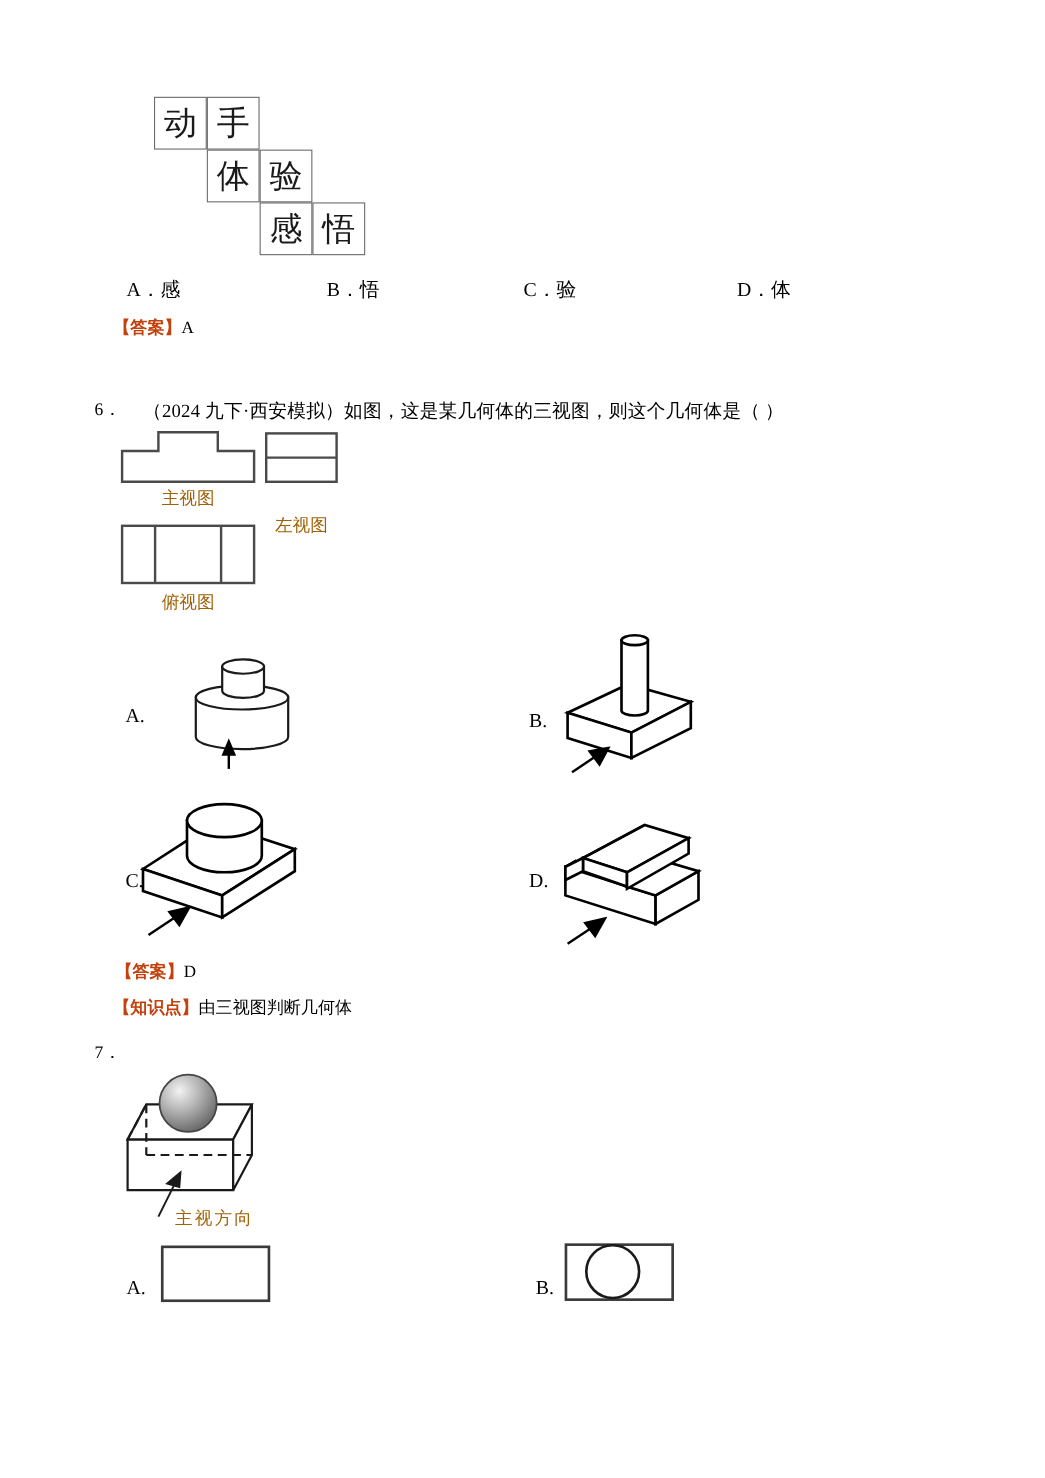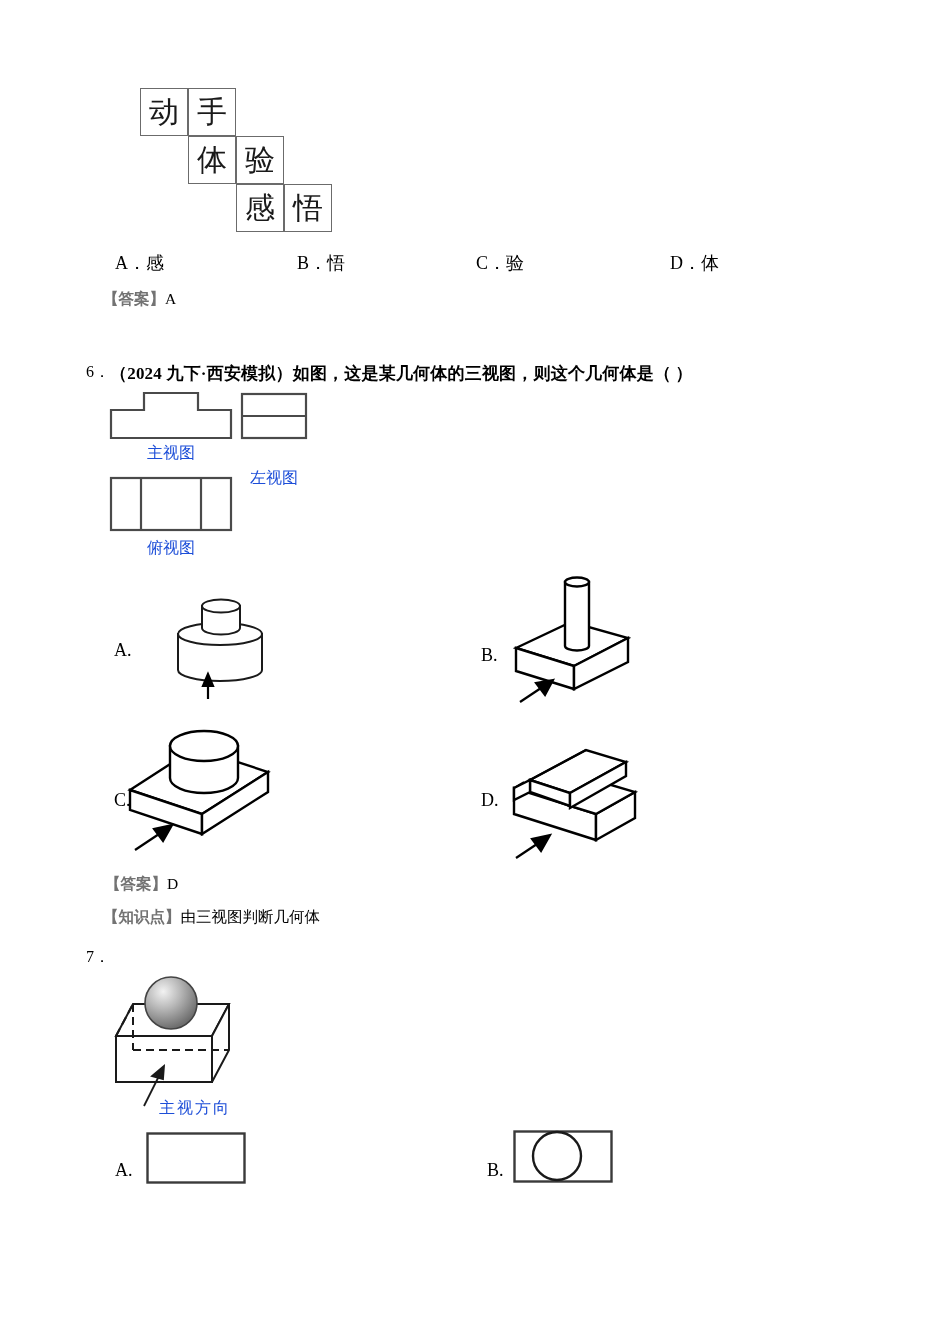--- a/index.html
+++ b/index.html
@@ -40,29 +40,29 @@
   }
   .opthan {
     font-size: 18px;
   }
   .meta {
     font-size: 15.5px;
     line-height: 22px;
     white-space: nowrap;
   }
   .meta .tag {
-    color: #737373;
+    color: #c2410c;
     font-weight: bold;
   }
   .meta .val {
     color: #000000;
   }
   .caption {
     font-size: 16px;
-    color: #1d4ed8;
+    color: #a16207;
     text-align: center;
     white-space: nowrap;
   }
 
   
   .net-cell {
     position: absolute;
     border: 1.4px solid #6b6b6b;
     box-sizing: border-box;
     display: flex;
@@ -100,21 +100,21 @@
   </div>
   <div class="abs" style="left:670px; top:251px;">
     <span class="optlabel">D．</span><span class="opthan">体</span>
   </div>
 
   <div class="abs meta" style="left:103px; top:288px;">
     <span class="tag">【答案】</span><span class="val">A</span>
   </div>
 
   <div class="abs qnum" style="left:86px; top:362px;">6．</div>
-  <div class="abs qtext" style="left:110px; top:361px;font-weight:bold;">（2024 九下·西安模拟）如图，这是某几何体的三视图，则这个几何体是（      ）</div>
+  <div class="abs qtext" style="left:130px; top:361px;">（2024 九下·西安模拟）如图，这是某几何体的三视图，则这个几何体是（      ）</div>
 
   <div class="abs" style="left:110px; top:392px;">
     <svg width="122" height="48" viewBox="0 0 122 48">
       <polygon points="1,18 34,18 34,1 88,1 88,18 121,18 121,46 1,46" fill="#ffffff" stroke="#4a4a4a" stroke-width="2.2" stroke-linejoin="miter"></polygon>
     </svg>
   </div>
   <div class="abs caption" style="left:110px; top:443px; width:122px;">主视图</div>
 
   <div class="abs" style="left:241px; top:393px;">
     <svg width="66" height="46" viewBox="0 0 66 46">

